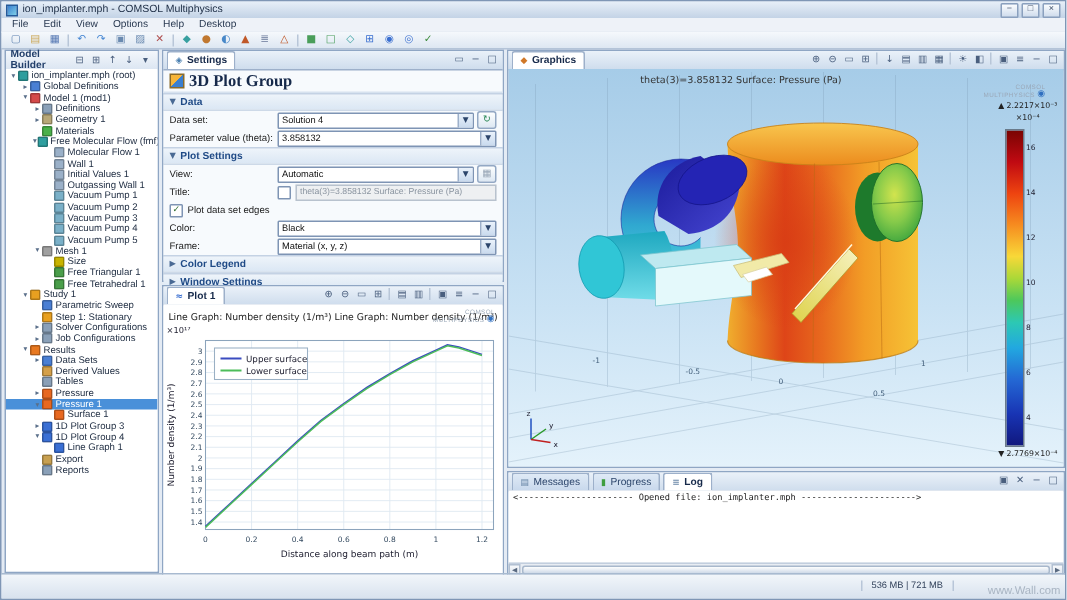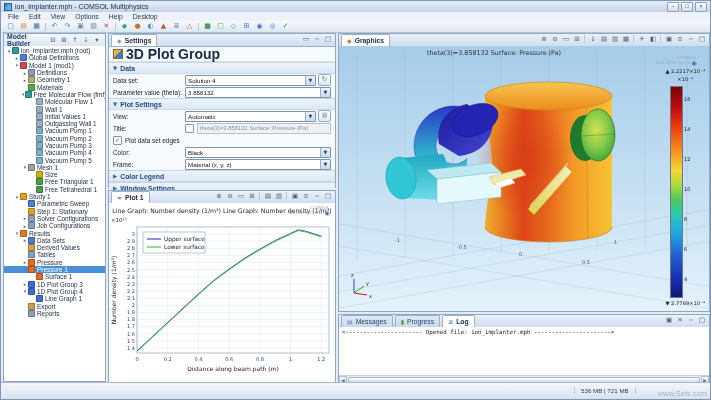--- a/index.html
+++ b/index.html
@@ -47,21 +47,21 @@
   .trow .nicon{width:5px;height:5px;border-radius:1px;margin-right:2px;flex:none;border:.5px solid rgba(0,0,0,.25);}
   .trow .tlabel{font-size:6.4px;color:#1d2b40;}
   .trow.selected{background:#4a90d9;}
   .trow.selected .tlabel{color:#fff;}
 
   
   #settings-panel{left:107px;top:32px;width:228px;height:155px;}
   .set-header{height:14px;display:flex;align-items:center;padding:0 4px;background:#f7fafd;border-bottom:1px solid #d7e2ef;}
   .set-header .hicon{width:8px;height:8px;margin-right:3px;border:.5px solid #8a6a2a;
     background:linear-gradient(135deg,#f6b53a 50%,#3a7fd0 50%);}
-  .set-header .htext{font-size:14px;font-weight:bold;color:#16294a;}
+  .set-header .htext{font-size:11px;font-weight:bold;color:#16294a;font-family:Liberation Serif, serif;}
   .sec-head{height:10px;display:flex;align-items:center;padding:0 4px;
     background:linear-gradient(#eef4fa,#dbe7f4);border-top:1px solid #c4d2e4;border-bottom:1px solid #cdd9e8;}
   .sec-head .arrow{font-size:5.5px;color:#4a6a94;margin-right:3px;font-family:"DejaVu Sans",sans-serif;}
   .sec-head .stext{font-size:6.8px;font-weight:bold;color:#1f4a86;}
   .srow{height:12px;display:flex;align-items:center;padding:0 4px;background:#f7fafd;}
   .srow .slabel{width:72px;font-size:6.4px;color:#222;flex:none;}
   .combo{flex:1;height:9px;background:#fff;border:1px solid #7e94b4;border-radius:1px;display:flex;align-items:center;position:relative;}
   .combo .cval{flex:1;font-size:6.2px;padding:0 2px;color:#111;white-space:nowrap;overflow:hidden;}
   .combo .carr{width:9px;height:100%;border-left:1px solid #9db0ca;background:linear-gradient(#eaf2fb,#c9daee);
     font-size:5px;text-align:center;line-height:9px;color:#2c456b;font-family:"DejaVu Sans",sans-serif;}
@@ -749,15 +749,15 @@
     </div>
   </div>
 
   <div class="splitter" style="left:105px;top:32px;width:2px;bottom:17px"></div>
   <div class="splitter" style="left:335px;top:32px;width:2px;bottom:17px"></div>
   <div class="splitter" style="left:107px;top:187px;width:228px;height:2px"></div>
   <div class="splitter" style="left:337px;top:311px;width:372px;height:2px"></div>
 
   <div class="statusbar">
     <span class="mem">536 MB | 721 MB</span>
-    <span class="watermark">www.Sets.com</span>
+    <span class="watermark">www.Wall.com</span>
   </div>
 </div>
 
 </body></html>

